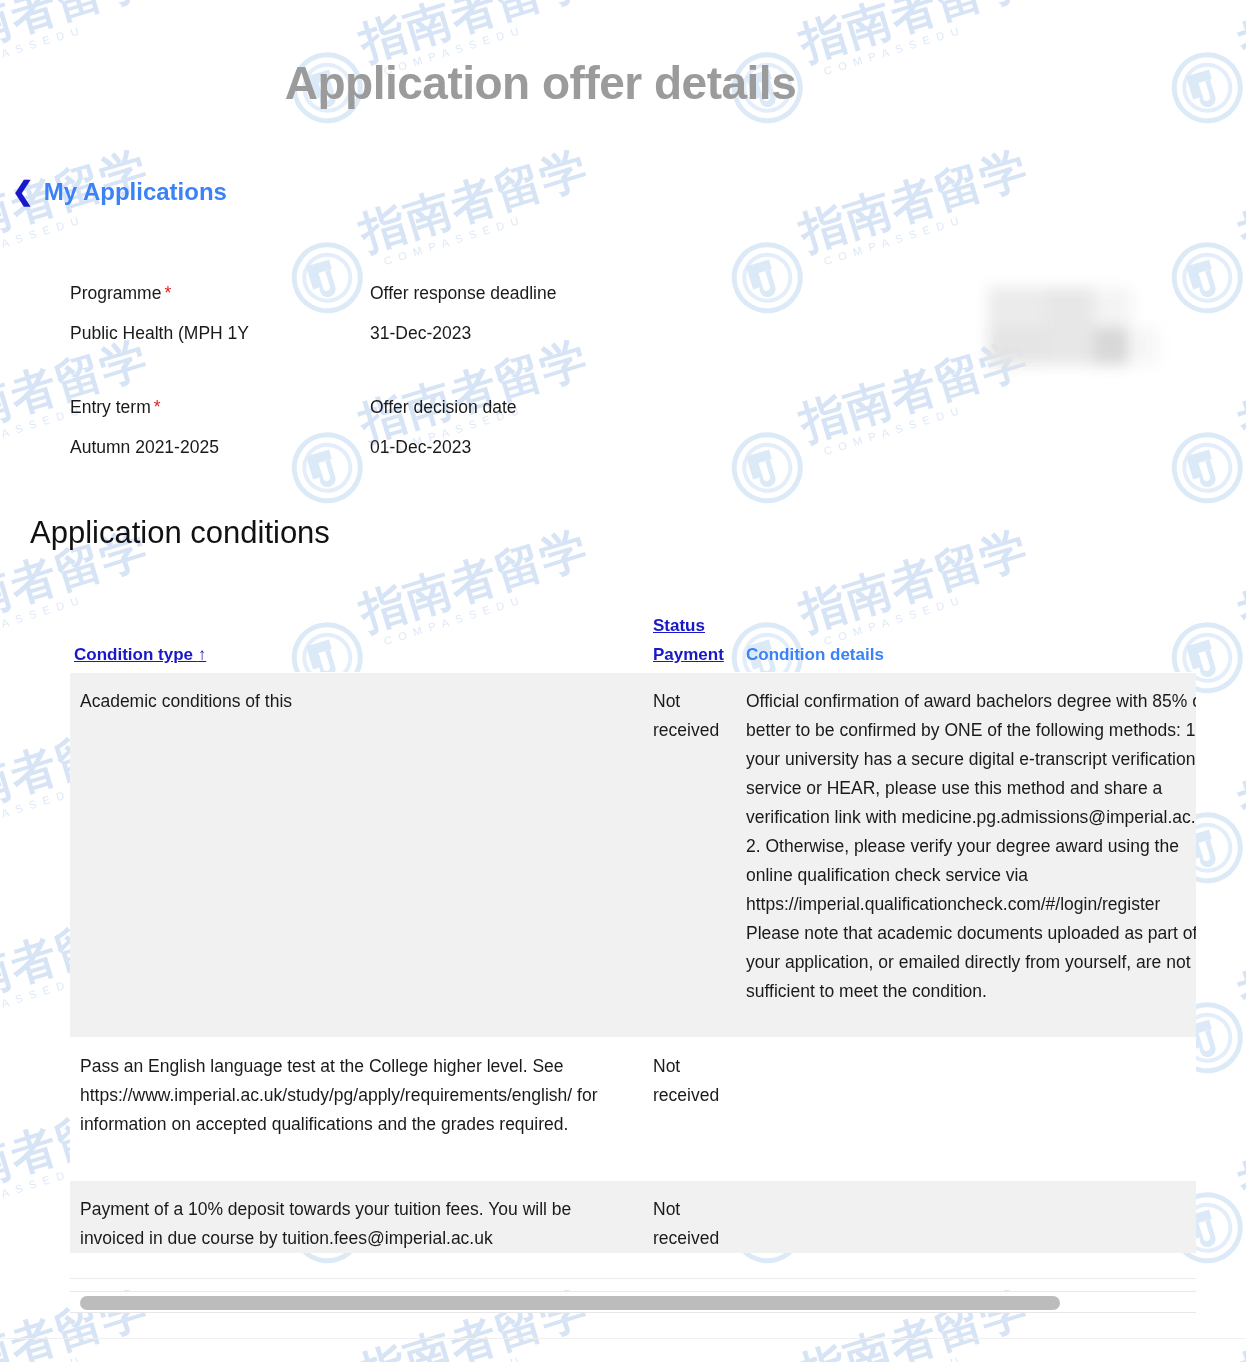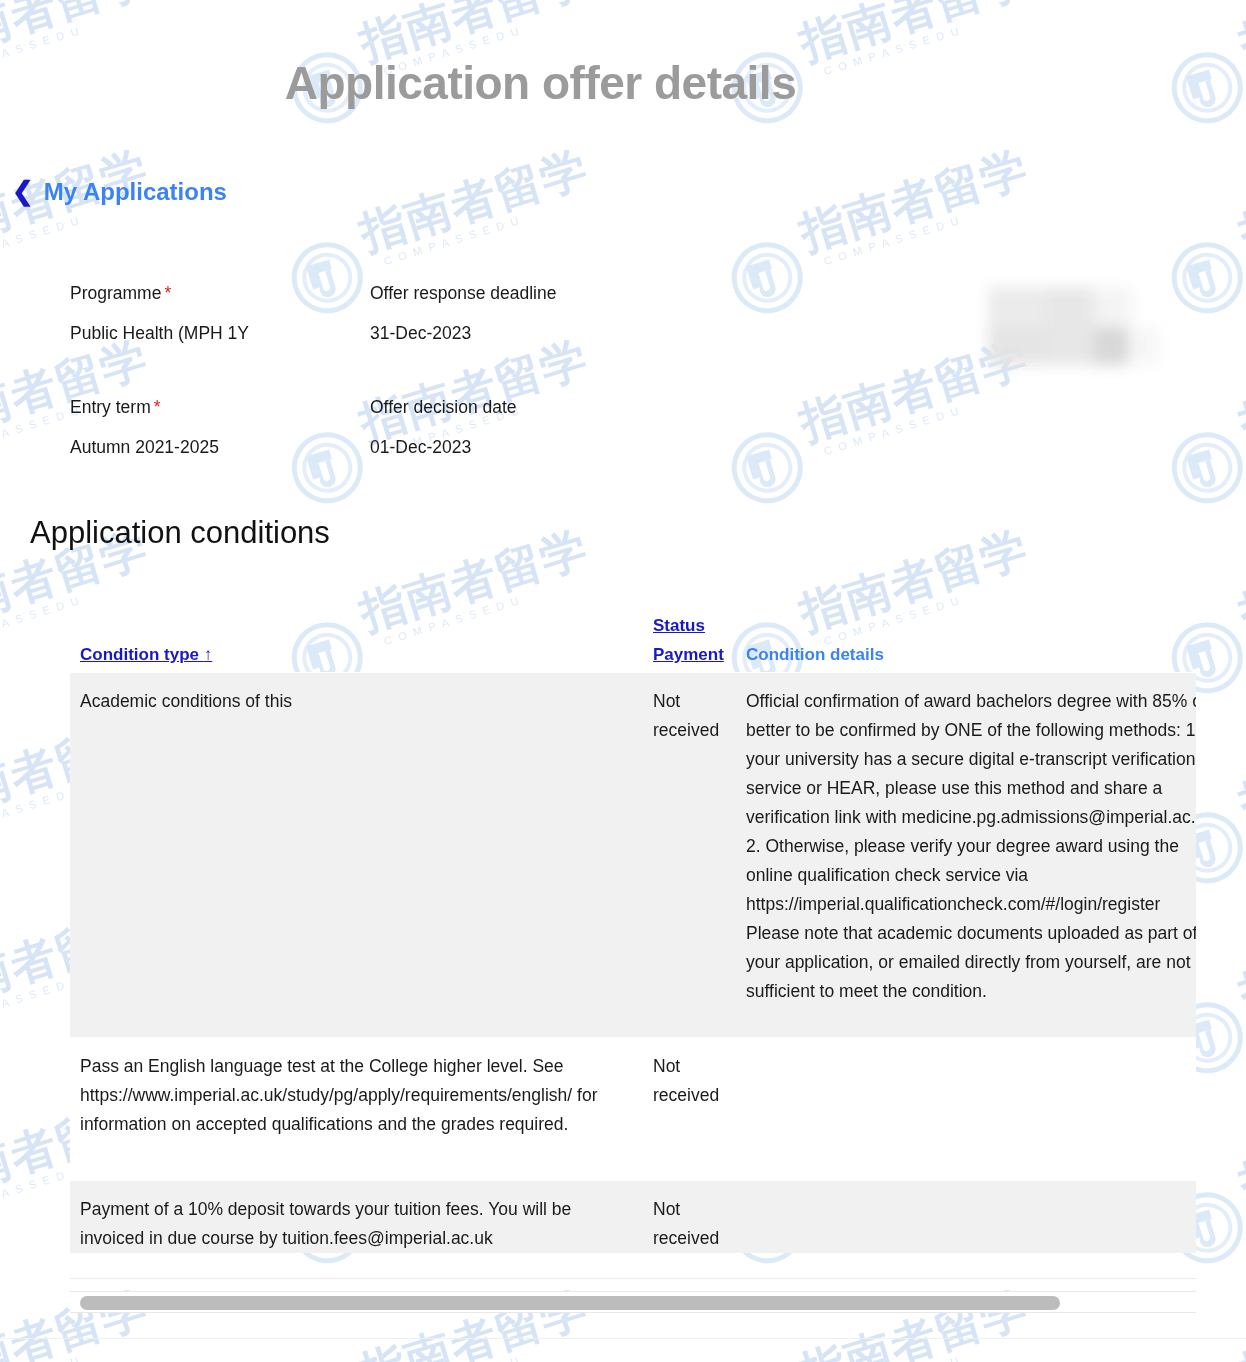--- a/index.html
+++ b/index.html
@@ -149,21 +149,21 @@
     font-size: 17px;
     font-weight: bold;
     white-space: nowrap;
   }
   .th.link {
     color: #1818c8;
     text-decoration: underline;
     cursor: pointer;
   }
   .th-sort { font-weight: bold; }
-  .th-c1 { left: 10px; }
+  .th-c1 { left: 4px; }
   .th-c2 { left: 583px; bottom: 7px; }
   .th-c2-top { left: 583px; bottom: 36px; }
   .th-c3 { left: 676px; color: #3b82f6; margin-top: 25px; }
 
   .trow {
     position: relative;
     width: 1126px;
     overflow: hidden;
     border-top: 1px solid #ffffff;
   }

